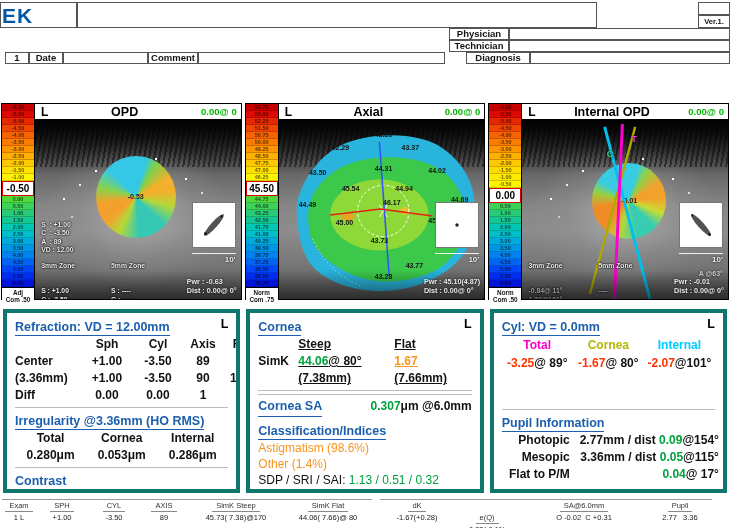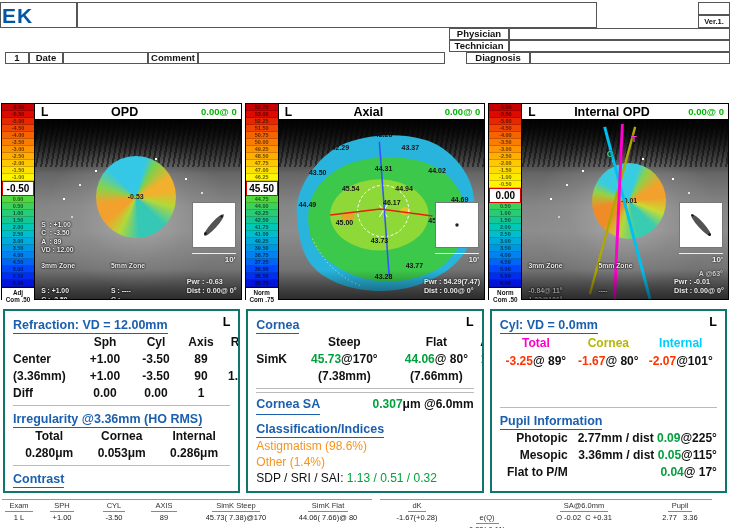--- a/index.html
+++ b/index.html
@@ -57,36 +57,36 @@
   .z5{left:37%;top:70%;}
   .pwrdist{position:absolute;right:2%;bottom:2%;font-size:7.2px;line-height:9px;font-weight:bold;
     color:#ececec;text-shadow:0 0 2px #000;text-align:left;}
   .inset{position:absolute;right:2.5%;top:46%;width:44px;height:46px;background:#fff;border:1px solid #777;}
   .inset-scale{position:absolute;right:2.5%;top:74.5%;width:44px;border-top:1.5px solid #eee;
     font-size:8px;font-weight:bold;color:#eee;text-align:right;padding-top:1px;text-shadow:0 0 2px #000;}
   .angnote{position:absolute;right:2.5%;top:84%;font-size:7px;font-weight:bold;color:#ddd;text-shadow:0 0 2px #000;}
   .tlab{position:absolute;font-size:9px;font-weight:bold;text-shadow:0 0 2px #000;}
   
   .boxes{display:flex;gap:6px;margin-top:9px;padding:0 3px;height:184px;}
-  .box{flex:1;border:2px solid #0f766e;background:#fff;padding:4px 8px 16px 8px;overflow:hidden;position:relative;}
+  .box{flex:1;border:4px solid #0f766e;background:#fff;padding:4px 8px 16px 8px;overflow:hidden;position:relative;}
   .btitle{color:#1b5fae;font-weight:bold;font-size:12.5px;border-bottom:1.5px solid #1b5fae;display:inline-block;
     padding-bottom:1px;}
   .beye{position:absolute;right:8px;top:4px;font-weight:bold;font-size:12.5px;color:#000;}
   .bold{font-weight:normal;color:#111;}
   .grid{display:grid;font-size:12px;font-weight:bold;color:#111;}
   .sep{border:none;border-top:1px solid #bbb;margin:3px 0 3px 0;}
   .green{color:#00a13c;}
   .orange{color:#f7941d;}
   .redv{color:#ff3300;}
   .rt{grid-template-columns:66px 52px 50px 40px 46px;line-height:17px;}
   .rt .c{text-align:center;}
   .irr{grid-template-columns:1fr 1fr 1fr;text-align:center;line-height:17px;}
   .contrast-line{font-size:12px;font-weight:bold;color:#111;text-align:right;padding:2px 2px 0 0;}
   .ck{grid-template-columns:40px 96px 88px 1fr;line-height:17px;}
-  .ck .c{text-align:center;}
+  .ck .c{text-align:left;text-decoration:underline;}
   .rowflex{display:flex;justify-content:space-between;font-size:12px;font-weight:bold;color:#111;line-height:17px;}
   .cylg{grid-template-columns:1fr 1fr 1fr;text-align:center;line-height:18px;}
   .pup{grid-template-columns:78px 1fr;line-height:17px;}
   .pup .pl{text-align:right;padding-right:10px;}
   .pup .pv{text-align:right;padding-right:2px;white-space:pre;}
   
   .fstats{margin-top:6px;padding:0 2px;font-size:7.5px;color:#222;}
   .fgroups{display:flex;gap:8px;}
   .fgroup{display:flex;border-top:1px solid #999;padding-top:1px;}
   .fcol{text-align:center;flex:none;}
@@ -288,21 +288,21 @@
             <span class="mlab" style="left: 51%; top: 87%;">43.28</span>
         </div>
         <div class="lowlid"></div>
         <div class="inset">
           <svg viewBox="0 0 44 46" width="42" height="44">
               <circle cx="22" cy="23" r="1.8" fill="#222"></circle>
             </svg>
         </div>
         <div class="inset-scale">10'</div>
         <div class="pwrdist">
-          <div>Pwr :  54.29(7.47)</div>
+          <div>Pwr :  45.10(4.87)</div>
           <div>Dist :  0.00@ 0°</div>
         </div>
       </div>
     </div>
   </div>
 
   <div class="panel">
     <div class="scale">
       <div>
         <div class="srow" style="background: rgb(200, 0, 0);"><span>-6.00</span></div>
@@ -438,21 +438,20 @@
     <span class="btitle">Cornea</span>
     <span class="beye">L</span>
     <div class="grid ck">
       <span></span>
       <span class="c">Steep</span>
         <span class="c">Flat</span>
         <span class="c">Astig</span>
     </div>
     <div class="grid ck">
       <span>SimK</span>
-      <span class="c"><span class="green">45.73</span><span>@170°</span></span>
       <span class="c"><span class="green">44.06</span><span>@ 80°</span></span>
       <span class="c orange">1.67</span>
     </div>
     <div class="grid ck">
       <span></span>
       <span class="c">(7.38mm)</span>
       <span class="c">(7.66mm)</span>
       <span></span>
     </div>
     <hr class="sep">
@@ -484,21 +483,21 @@
       <span><span class="redv">-3.25</span><span>@ 89°</span></span>
         <span><span class="redv">-1.67</span><span>@ 80°</span></span>
         <span><span class="redv">-2.07</span><span>@101°</span></span>
     </div>
     <div style="height:34px;"></div>
     <hr class="sep">
     <span class="btitle">Pupil Information</span>
     <div class="grid pup">
 
         <span class="pl">Photopic</span>
-        <span class="pv"><span>2.77mm / dist </span><span class="green">0.09</span><span>@225°</span></span>
+        <span class="pv"><span>2.77mm / dist </span><span class="green">0.09</span><span>@154°</span></span>
 
         <span class="pl">Mesopic</span>
         <span class="pv"><span>3.36mm / dist </span><span class="green">0.05</span><span>@115°</span></span>
 
         <span class="pl">Flat to P/M</span>
         <span class="pv"><span></span><span class="green">0.04</span><span>@ 17°</span></span>
 
     </div>
   </div>
 </div>

